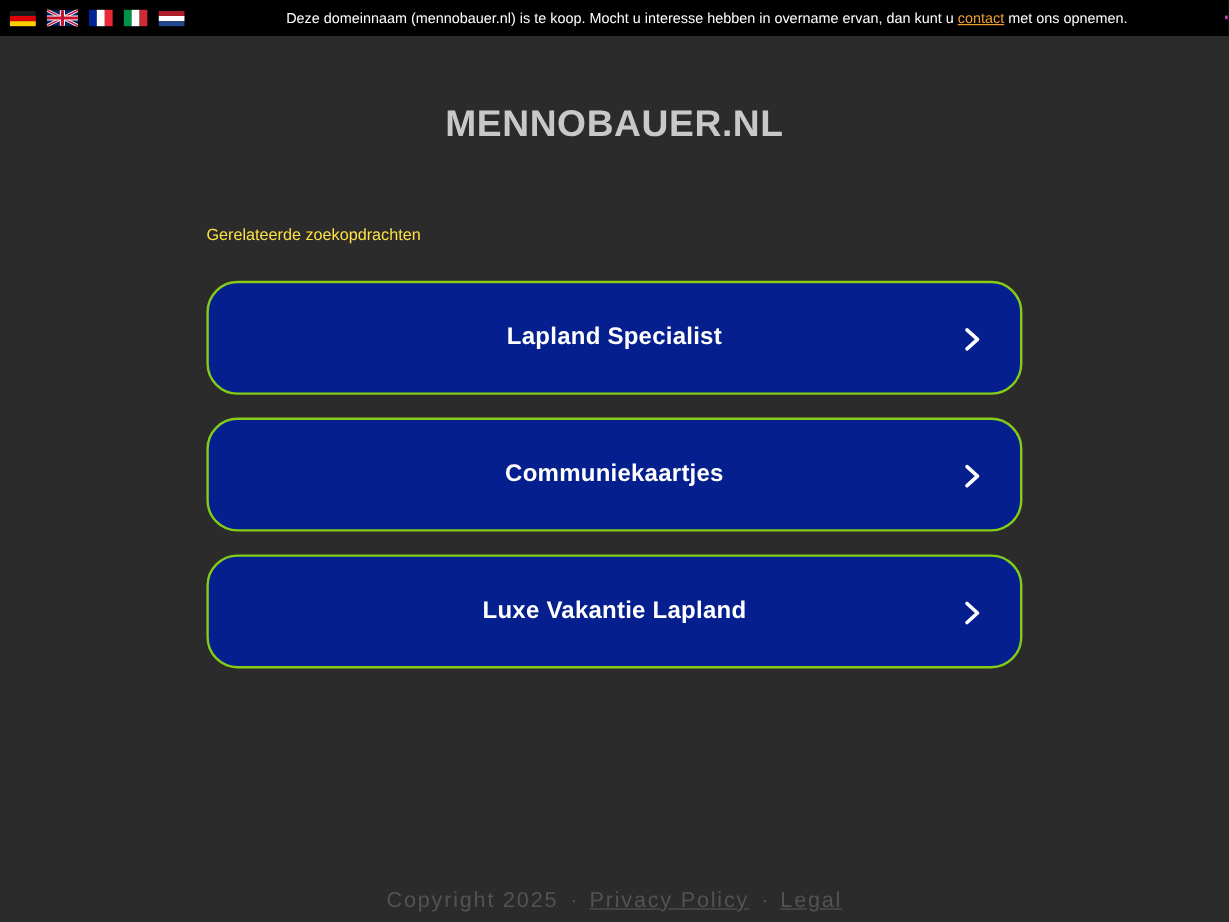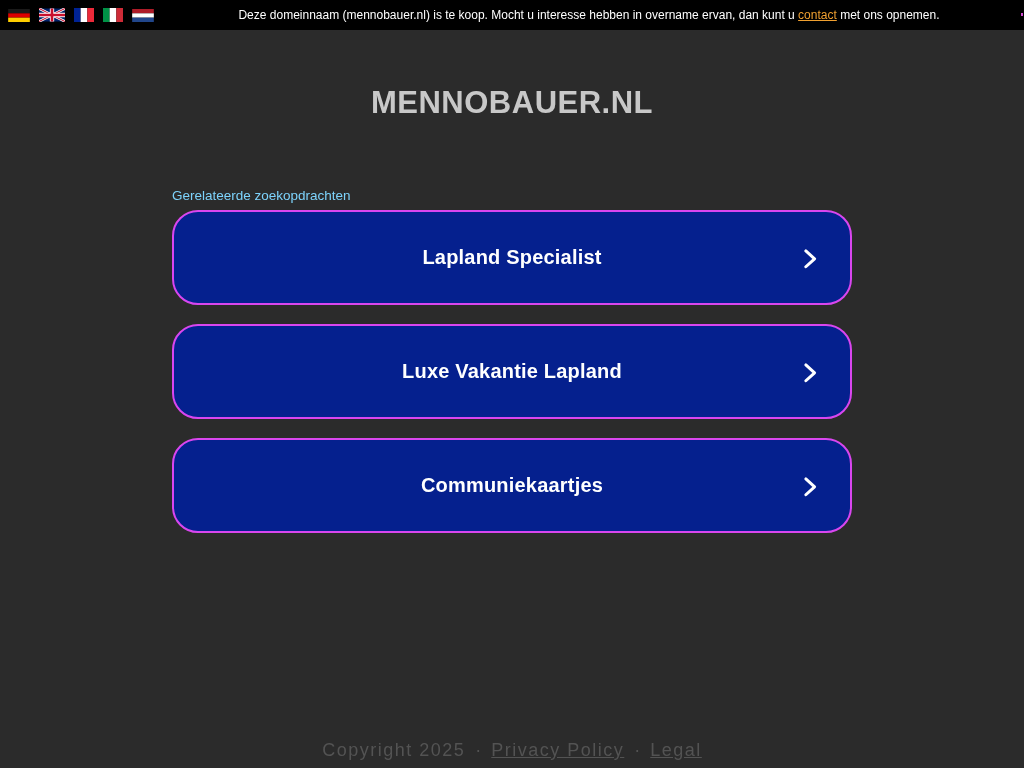--- a/index.html
+++ b/index.html
@@ -55,30 +55,30 @@
     font-size: 31px;
     font-weight: bold;
     letter-spacing: 0.5px;
   }
   .content {
     width: 680px;
     margin: 0 auto;
   }
   .related-label {
     margin-top: 67px;
-    margin-bottom: 7px;
-    color: #7dd3fc;
+    margin-bottom: 31px;
+    color: #fde047;
     font-size: 13.5px;
   }
   .search-btn {
     position: relative;
     width: 680px;
     height: 95px;
     background: #05208e;
-    border: 2px solid #d946ef;
+    border: 2px solid #84cc16;
     border-radius: 26px;
     margin-bottom: 19px;
     display: flex;
     align-items: center;
     justify-content: center;
     cursor: pointer;
   }
   .search-btn .btn-label {
     color: #ffffff;
     font-size: 20px;
@@ -161,28 +161,28 @@
   <div class="related-label">Gerelateerde zoekopdrachten</div>
 
   <div class="search-btn">
     <span class="btn-label">Lapland Specialist</span>
     <svg class="chevron" viewBox="0 0 24 24">
       <path d="M7 3.5 L17.5 13 L7 22.5" fill="none" stroke="#ffffff" stroke-width="3.6" stroke-linecap="round" stroke-linejoin="round"></path>
     </svg>
   </div>
 
   <div class="search-btn">
-    <span class="btn-label">Luxe Vakantie Lapland</span>
+    <span class="btn-label">Communiekaartjes</span>
     <svg class="chevron" viewBox="0 0 24 24">
       <path d="M7 3.5 L17.5 13 L7 22.5" fill="none" stroke="#ffffff" stroke-width="3.6" stroke-linecap="round" stroke-linejoin="round"></path>
     </svg>
   </div>
 
   <div class="search-btn">
-    <span class="btn-label">Communiekaartjes</span>
+    <span class="btn-label">Luxe Vakantie Lapland</span>
     <svg class="chevron" viewBox="0 0 24 24">
       <path d="M7 3.5 L17.5 13 L7 22.5" fill="none" stroke="#ffffff" stroke-width="3.6" stroke-linecap="round" stroke-linejoin="round"></path>
     </svg>
   </div>
 </div>
 
 <div class="footer">
   <span>Copyright 2025</span><span class="dot">·</span><a>Privacy Policy</a><span class="dot">·</span><a>Legal</a>
 </div>
 

